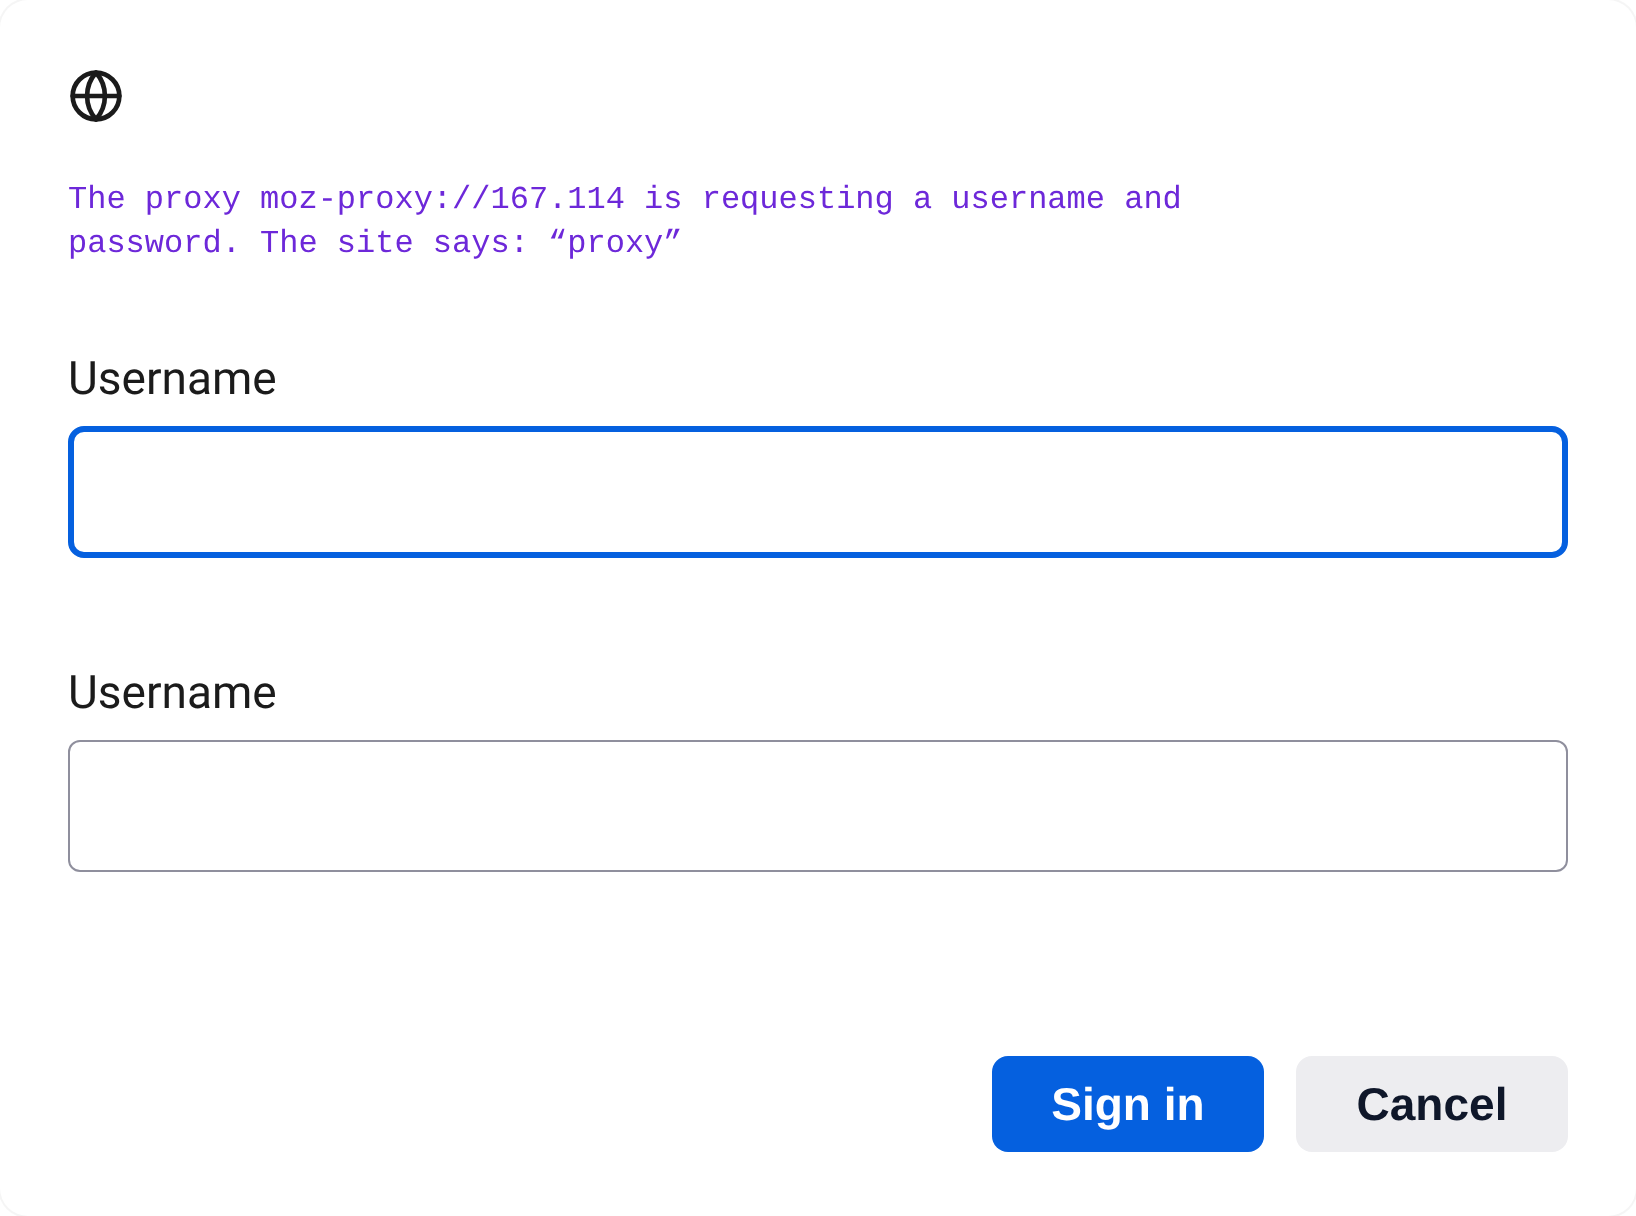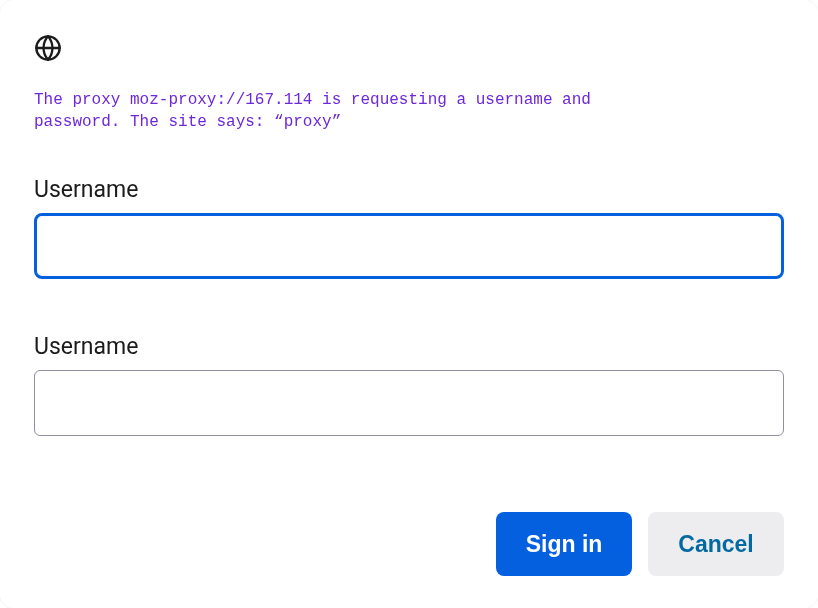--- a/index.html
+++ b/index.html
@@ -66,39 +66,39 @@
       border-radius: 8px;
     }
     .button-row {
       display: flex;
       justify-content: flex-end;
       gap: 16px;
       margin-top: auto;
       padding-bottom: 2px;
     }
     .btn {
-      height: 64px;
+      height: 48px;
       min-width: 136px;
       padding: 0 28px;
       font-size: 23px;
       font-weight: 600;
       border-radius: 8px;
       border: none;
       cursor: pointer;
       display: inline-flex;
       align-items: center;
       justify-content: center;
     }
     .btn-primary {
       background: #0560df;
       color: #fff;
     }
     .btn-secondary {
       background: #ededf0;
-      color: #0369a1;
+      color: #0f172a;
     }
   </style>
 </head>
 <body>
 
 <div class="dialog">
 
   <div class="icon-wrap">
     <svg class="globe-icon" viewBox="0 0 24 24" fill="none" stroke="#1b1b1b" stroke-width="2" stroke-linecap="round" stroke-linejoin="round">
       <circle cx="12" cy="12" r="10"></circle>

